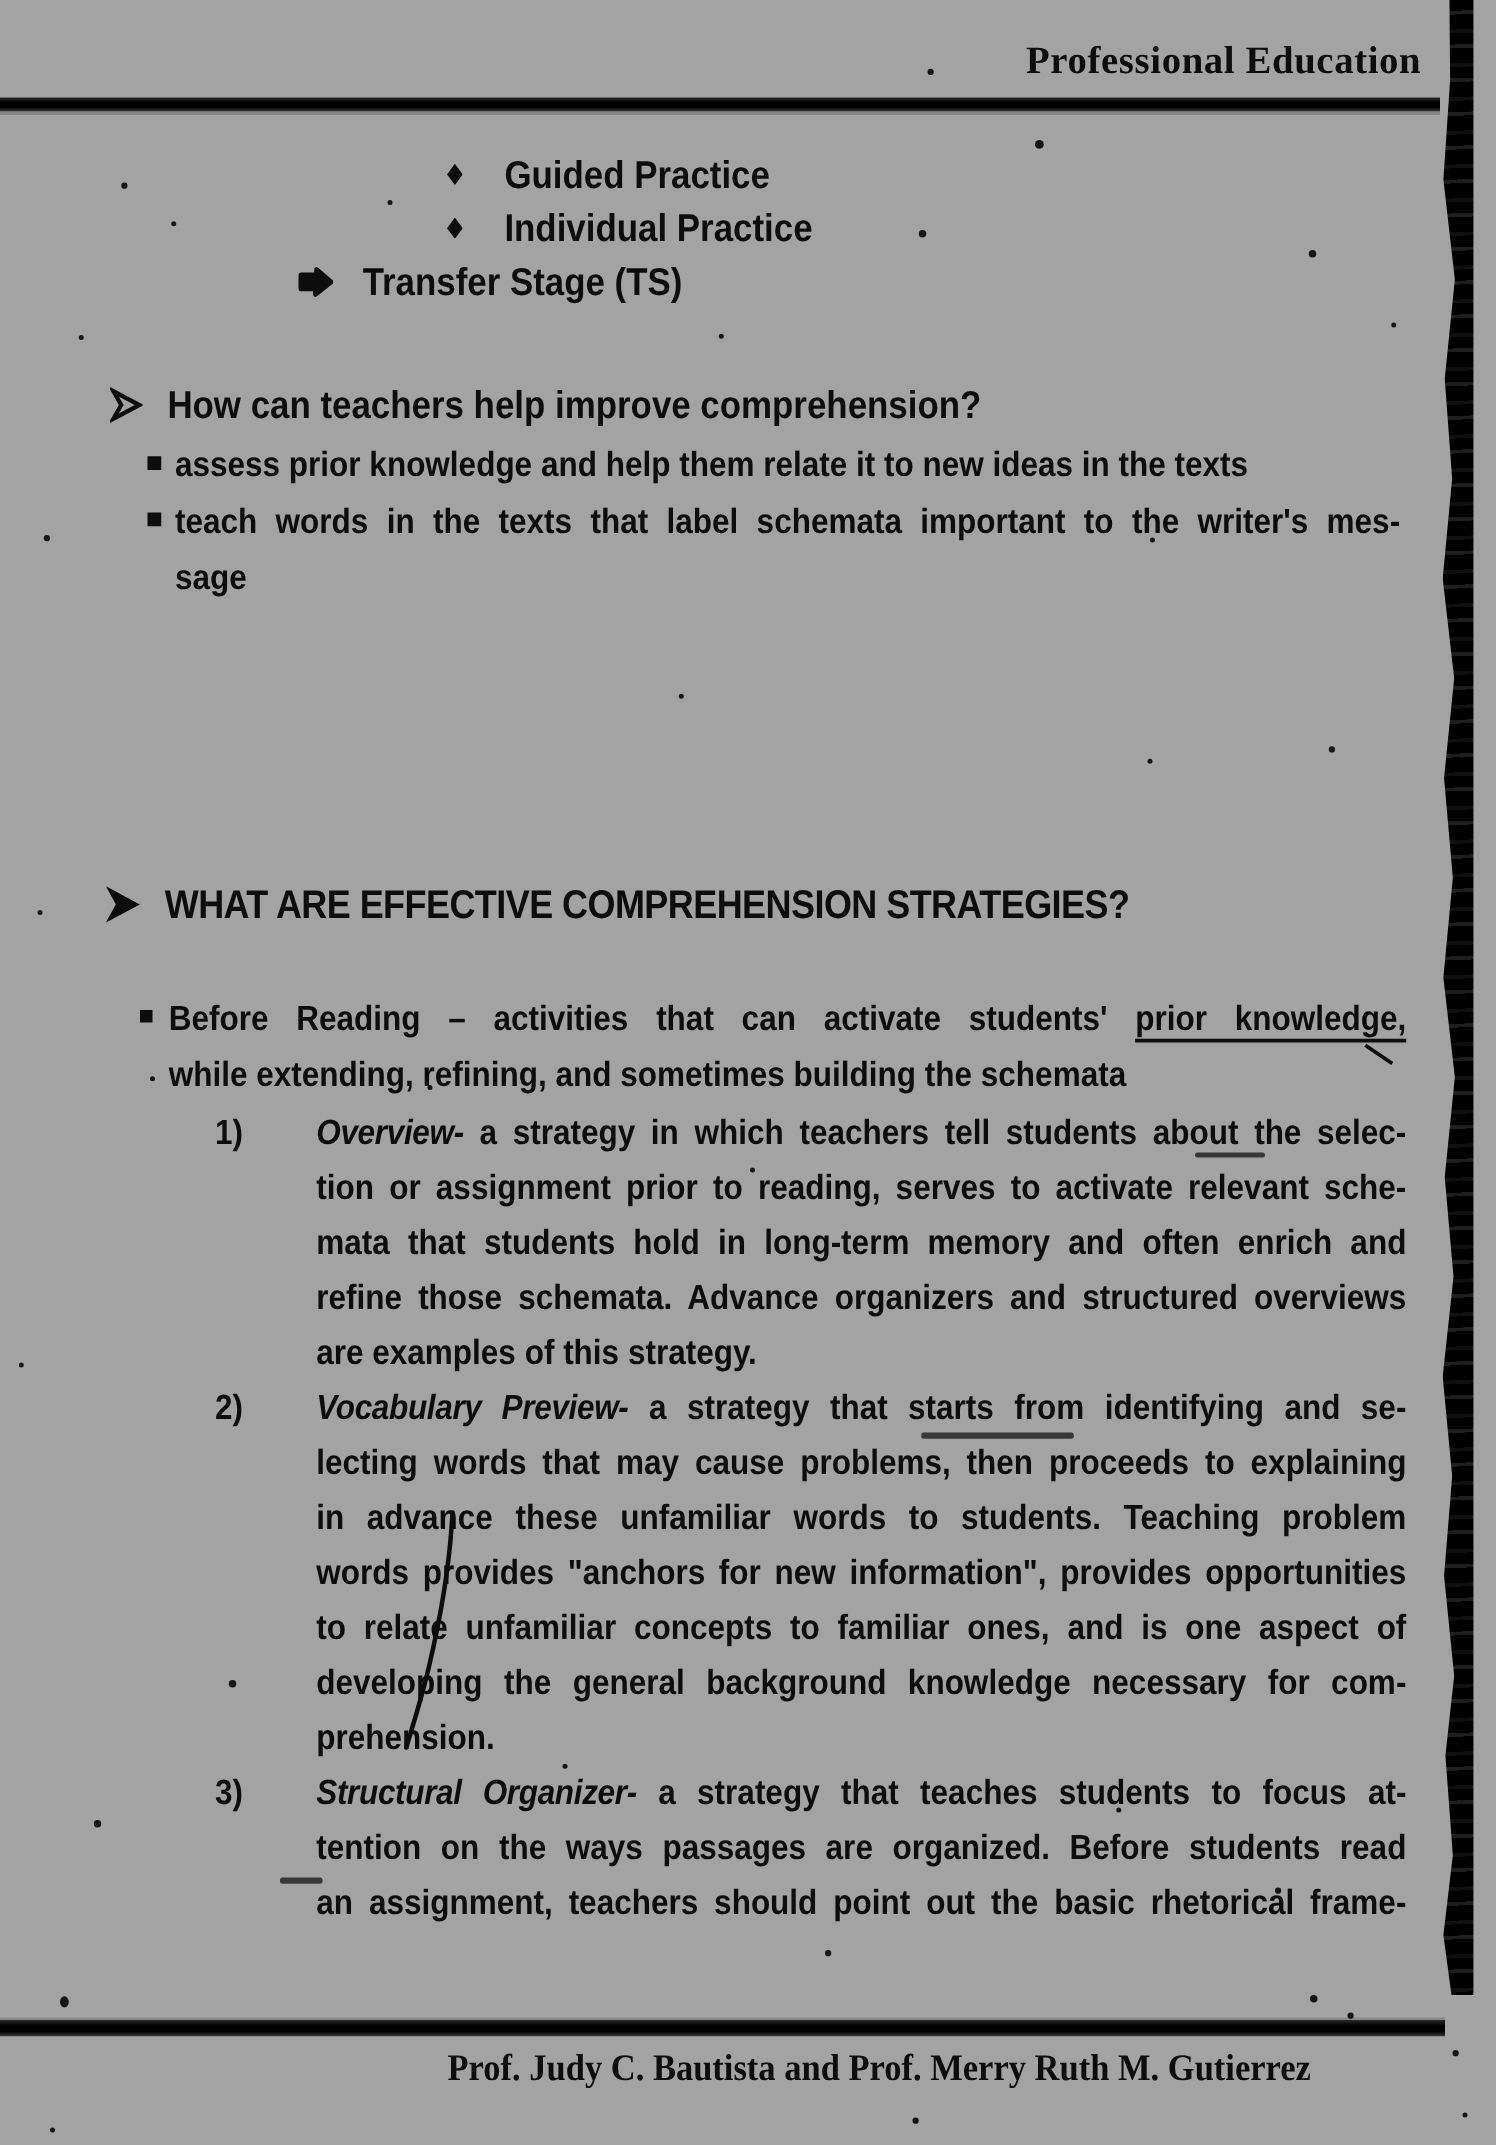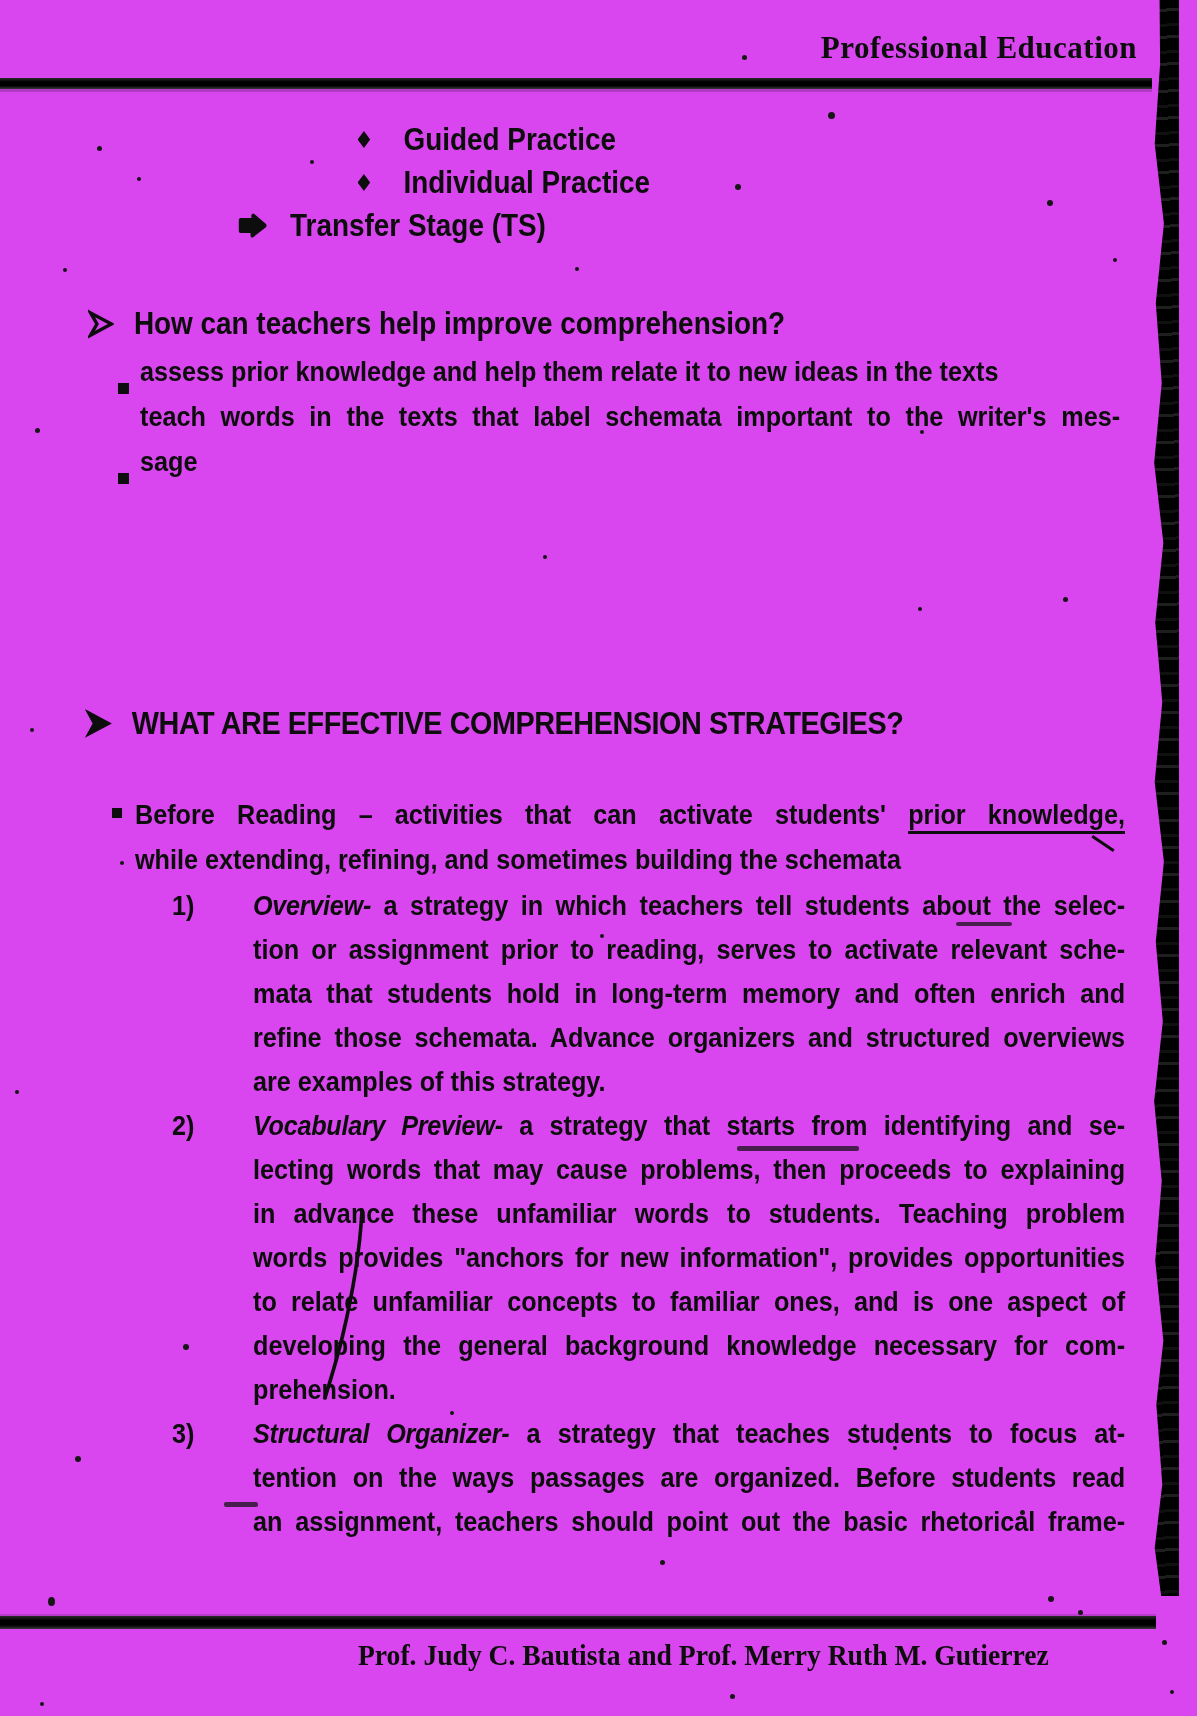--- a/index.html
+++ b/index.html
@@ -1,18 +1,18 @@
 <!DOCTYPE html>
 <html><head>
 <meta charset="utf-8">
 <style>
   html,body { margin:0; padding:0; background:#777; }
   .page {
     position:relative; width:1197px; height:1716px;
-    background:#d946ef; overflow:hidden;
+    background:#a3a3a3; overflow:hidden;
     font-family:"Liberation Sans", sans-serif;
     font-weight:bold; color:#0d0d0d;
     -webkit-font-smoothing:antialiased;
   }
   .serif { font-family:"Liberation Serif", serif; }
 
   
   .header-title { position:absolute; top:30px; right:60px; font-size:31px; letter-spacing:0.5px; }
   .rule { position:absolute; left:0; background:linear-gradient(180deg,#2a2a2a 0%,#000 35%,#000 70%,#3a3a3a 100%); }
   .top-rule { top:78px; width:1152px; height:11px; box-shadow:0 3px 0 rgba(0,0,0,.18); }
@@ -30,21 +30,21 @@
   .q-heading { left:88px; top:306px; font-size:31px; }
   .s-heading { left:85px; top:705px; font-size:32px; letter-spacing:-0.5px; }
   .chev { flex:0 0 auto; }
 
   
   .line { line-height:45px; font-size:28px; text-align:justify; text-align-last:justify; }
   .line.last { text-align-last:left; }
 
   
   .q-bullets { position:absolute; left:118px; top:349px; width:1040px; }
-  .qb-row { display:flex; align-items:flex-end; }
+  .qb-row { display:flex; align-items:flex-start; }
   .sq-bullet { flex:0 0 11px; width:11px; height:11px; background:#0d0d0d; margin:16px 11px 0 0; }
   .qb-lines { flex:0 0 auto; width:1089px; transform:scaleX(.9); transform-origin:0 0; }
 
   
   .before-reading { position:absolute; left:112px; top:792px; display:flex; align-items:flex-start; }
   .before-reading .sq-bullet { flex:0 0 10px; width:10px; height:10px; margin:16px 13px 0 0; }
   .br-text { flex:0 0 auto; width:1100px; transform:scaleX(.9); transform-origin:0 0; }
   .u { border-bottom:3px solid #0d0d0d; padding-bottom:1px; }
 
   

